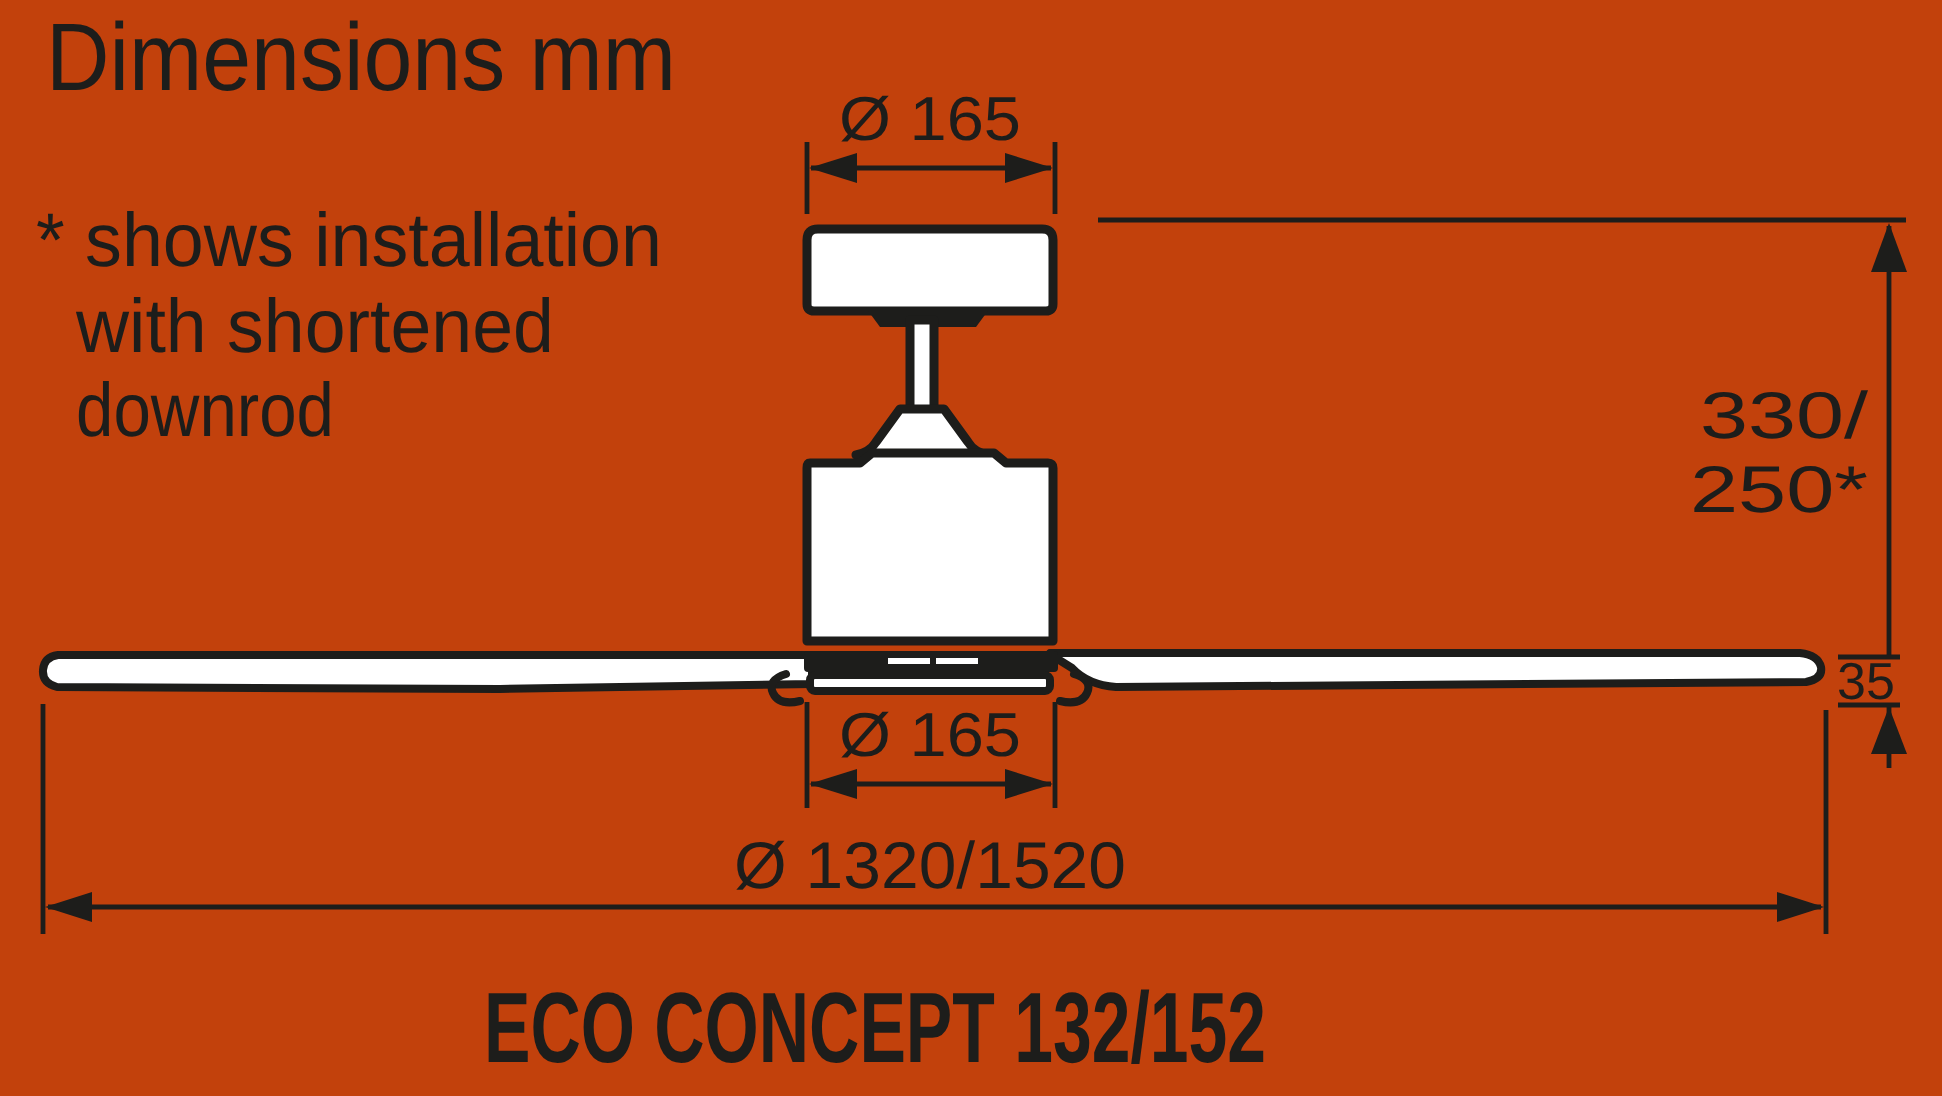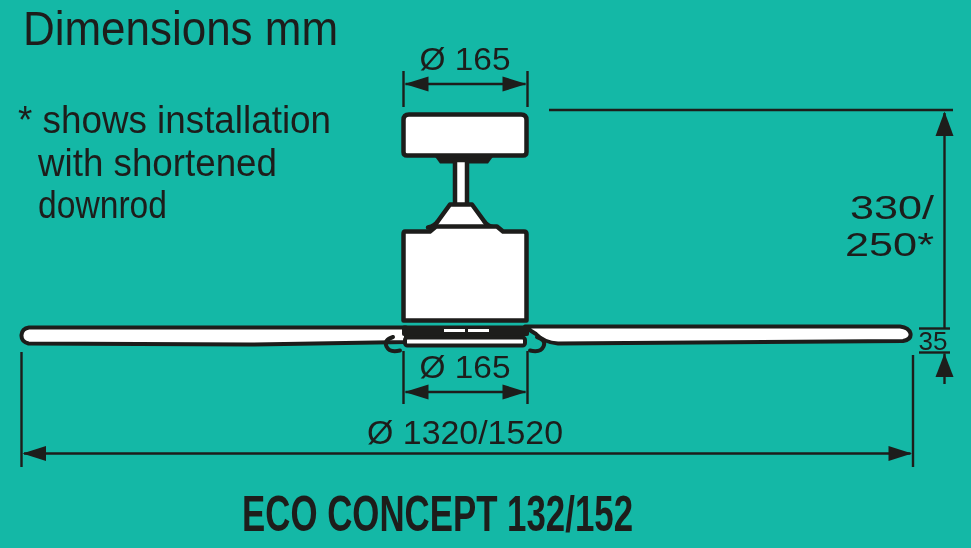--- a/index.html
+++ b/index.html
@@ -1,16 +1,16 @@
 <!DOCTYPE html>
 <html><head>
 <meta charset="utf-8">
 <style>
   html,body{margin:0;padding:0;background:#ffffff;}
-  .stage{position:relative;width:971px;height:548px;background:#14b8a6;overflow:hidden;
+  .stage{position:relative;width:971px;height:548px;background:#c2410c;overflow:hidden;
          font-family:"Liberation Sans","DejaVu Sans",sans-serif;}
   svg{display:block;}
   .ink-stroke{stroke:#1d1d1b;fill:none;}
   .ink-fill{fill:#1d1d1b;stroke:none;}
   .part{stroke:#1d1d1b;fill:#ffffff;stroke-linejoin:round;stroke-linecap:round;}
   .thick{stroke-width:4.5;}
   .mid{stroke-width:4;}
   .thin{stroke-width:2.4;}
   text{fill:#1d1d1b;font-family:"Liberation Sans","DejaVu Sans",sans-serif;}
   .t-title{font-size:48px;}

